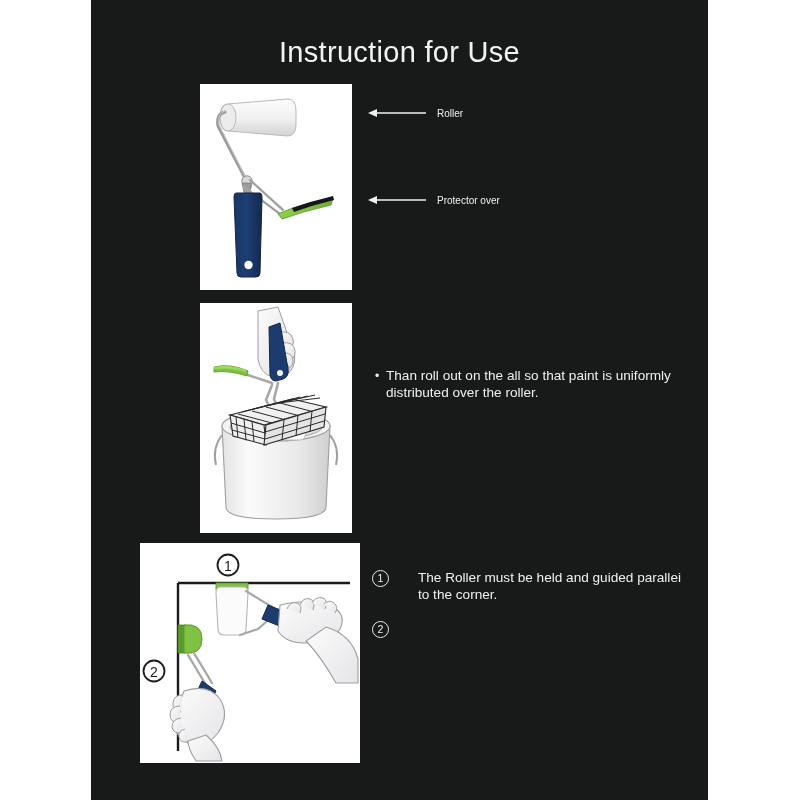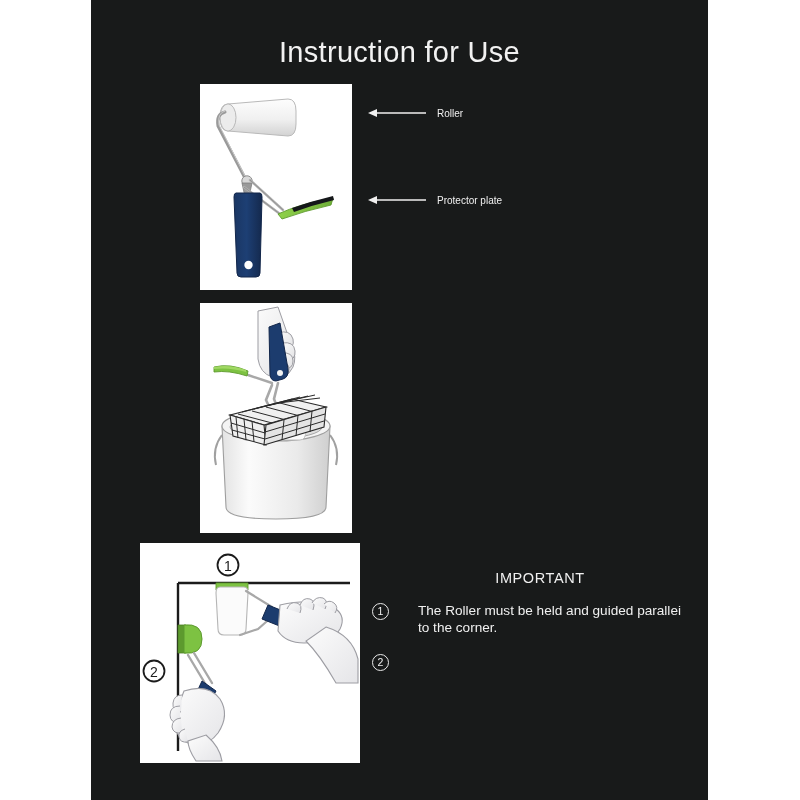--- a/index.html
+++ b/index.html
@@ -299,30 +299,30 @@
       <path d="M8 6 L58 6" stroke="#f0f0f0" stroke-width="1.4"></path>
     </svg>
     <span class="lbl">Roller</span>
   </div>
 
   <div class="callout" id="callout-plate">
     <svg class="arw" width="58" height="12" viewBox="0 0 58 12" xmlns="http://www.w3.org/2000/svg">
       <path d="M0 6 L9 2 L9 10 Z" fill="#f0f0f0"></path>
       <path d="M8 6 L58 6" stroke="#f0f0f0" stroke-width="1.4"></path>
     </svg>
-    <span class="lbl">Protector plate</span>
+    <span class="lbl">Protector over</span>
   </div>
 
   <div id="bullets">
     <ul>
+      <li>Than roll out on the all so that paint is uniformly distributed over the roller.</li>
     </ul>
   </div>
 
   <div id="important">
-    <div id="imp-title">IMPORTANT</div>
 
     <div class="imp-row">
       <div class="imp-num">
         <span class="circ">1</span>
       </div>
       <div class="imp-txt">The Roller must be held and guided parallei to the corner.</div>
     </div>
 
     <div class="imp-row">
       <div class="imp-num">

